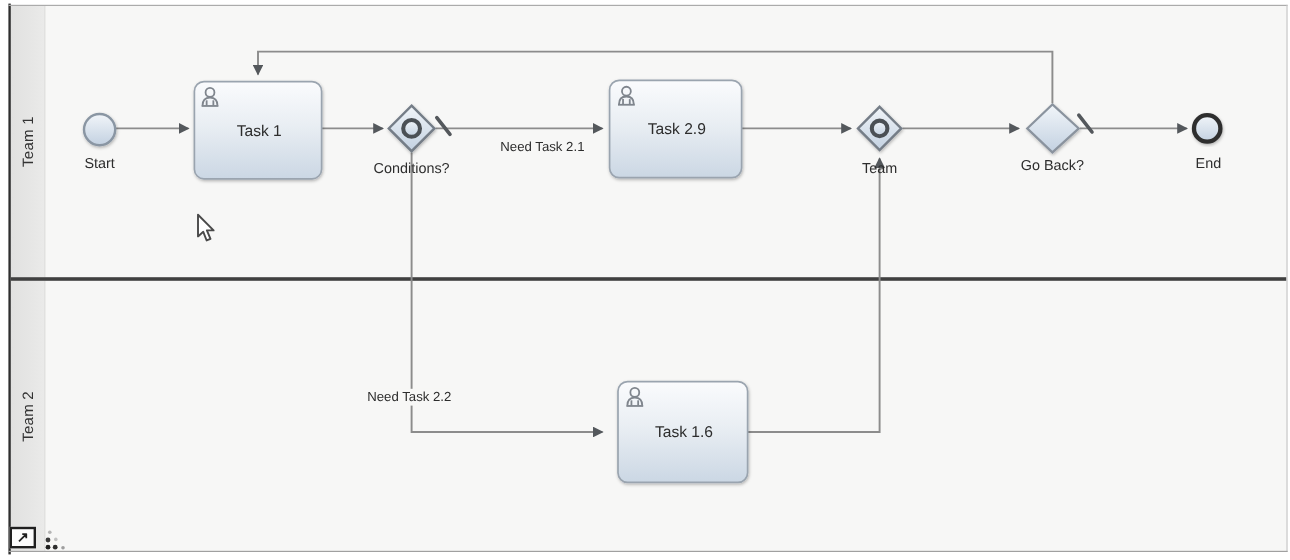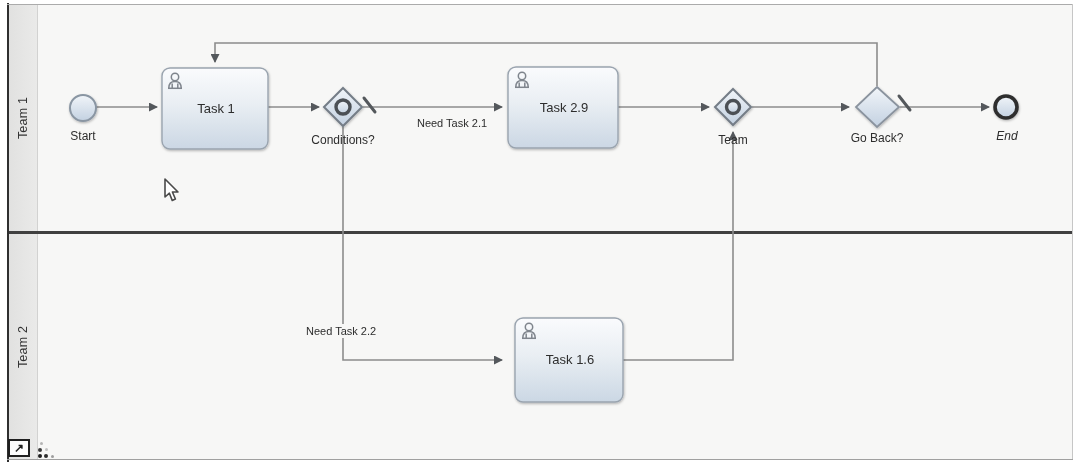--- a/index.html
+++ b/index.html
@@ -142,21 +142,21 @@
       <use href="#userIcon" x="521" y="322"></use>
     </g>
   </svg>
 
   <div class="abs lbl node-lbl ctr" style="left:83px;top:129px;">Start</div>
   <div class="abs lbl task-lbl ctr" style="left:216px;top:101px;">Task 1</div>
   <div class="abs lbl node-lbl ctr" style="left:343px;top:133px;text-align:right;">Conditions?</div>
   <div class="abs lbl task-lbl ctr" style="left:564px;top:100px;">Task 2.9</div>
   <div class="abs lbl node-lbl ctr" style="left:733px;top:133px;">Team</div>
   <div class="abs lbl node-lbl ctr" style="left:877px;top:131px;">Go Back?</div>
-  <div class="abs lbl node-lbl ctr" style="left:1007px;top:129px;font-style:italic;">End</div>
+  <div class="abs lbl node-lbl ctr" style="left:1007px;top:129px;">End</div>
   <div class="abs lbl task-lbl ctr" style="left:570px;top:352px;">Task 1.6</div>
 
   <div class="abs lbl edge-lbl ctr" style="left:436px;top:116px;margin-left:16px;">Need Task 2.1</div>
   <div class="abs lbl edge-lbl" style="left:303px;top:324px;text-align:center;">Need Task 2.2</div>
 
   <div class="abs maximize-btn">
     <span>↗</span>
   </div>
   <div>
     <div class="abs dot" style="left:40px;top:442px;width:3px;height:3px;background:#b5b5b5;"></div>

